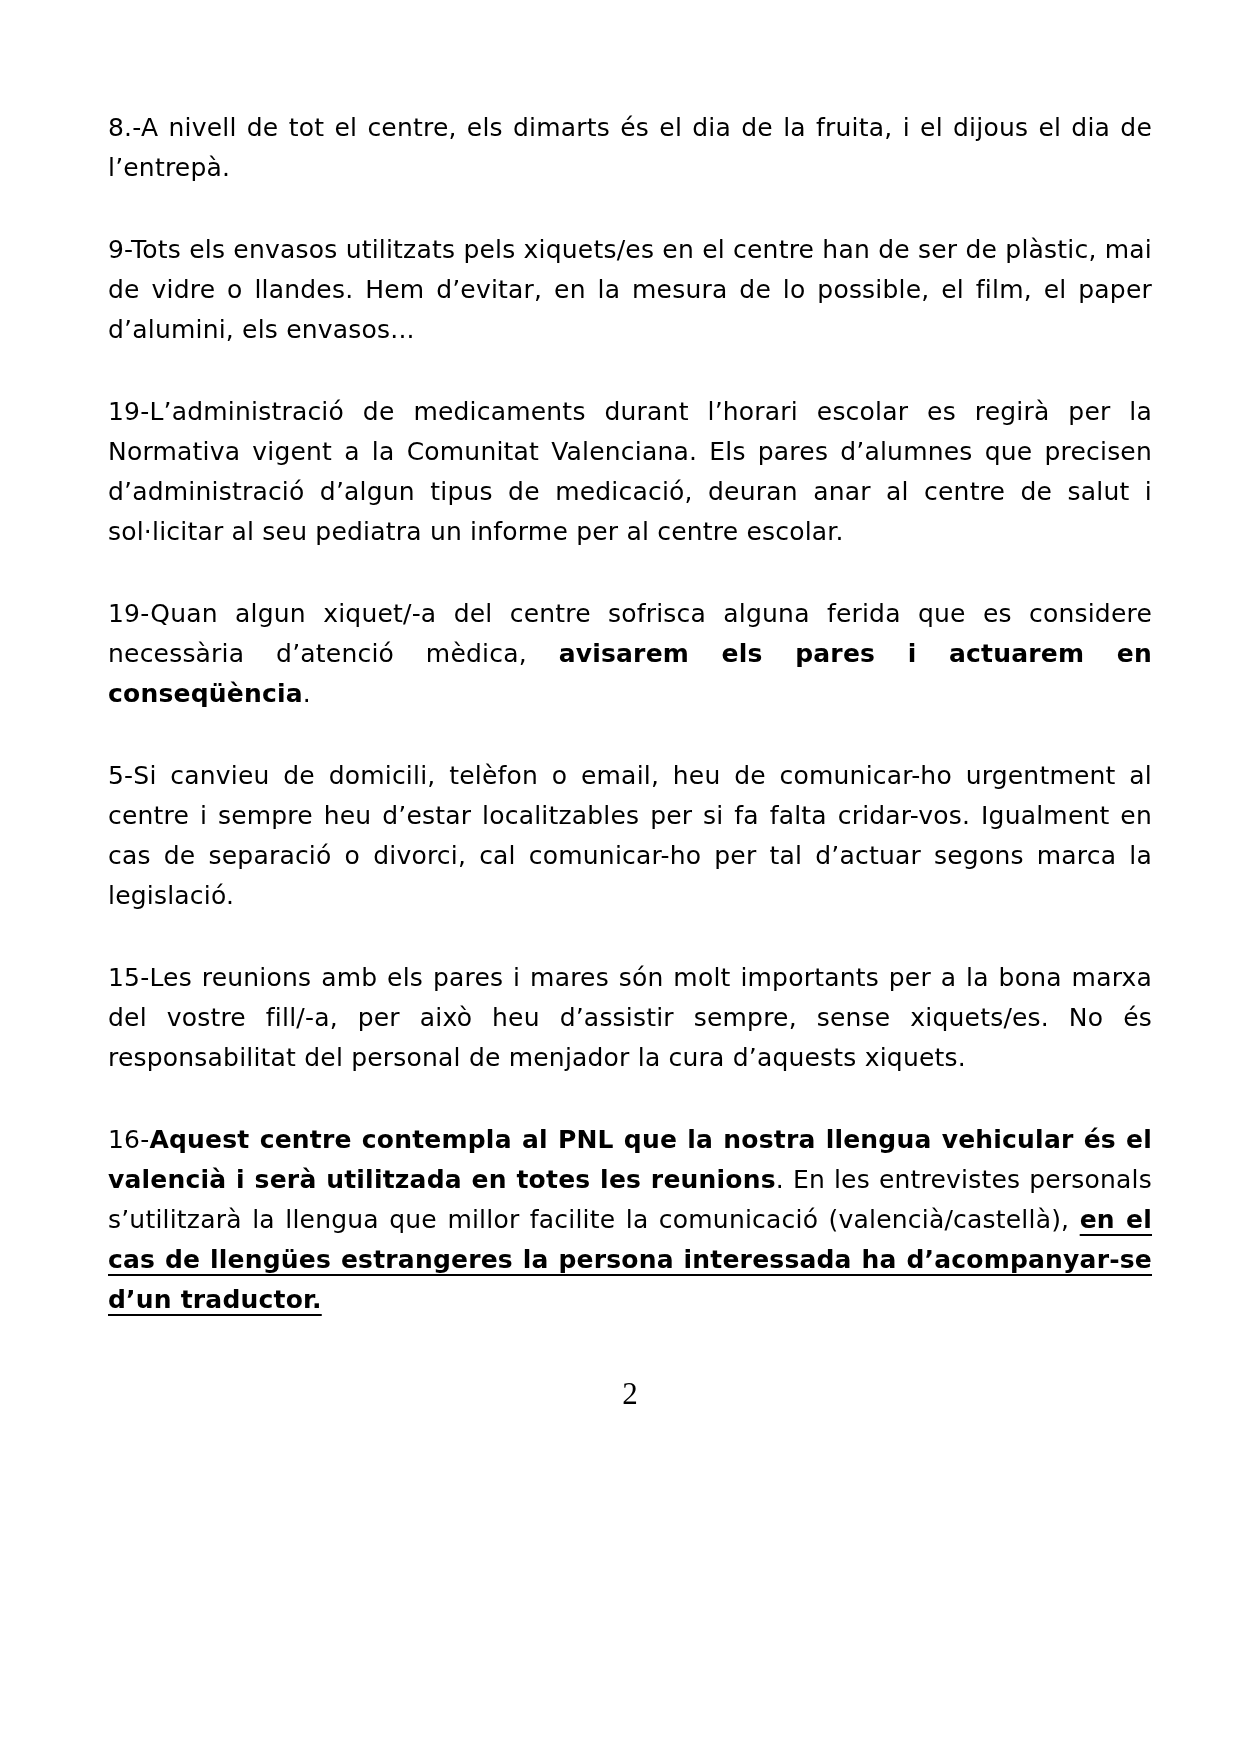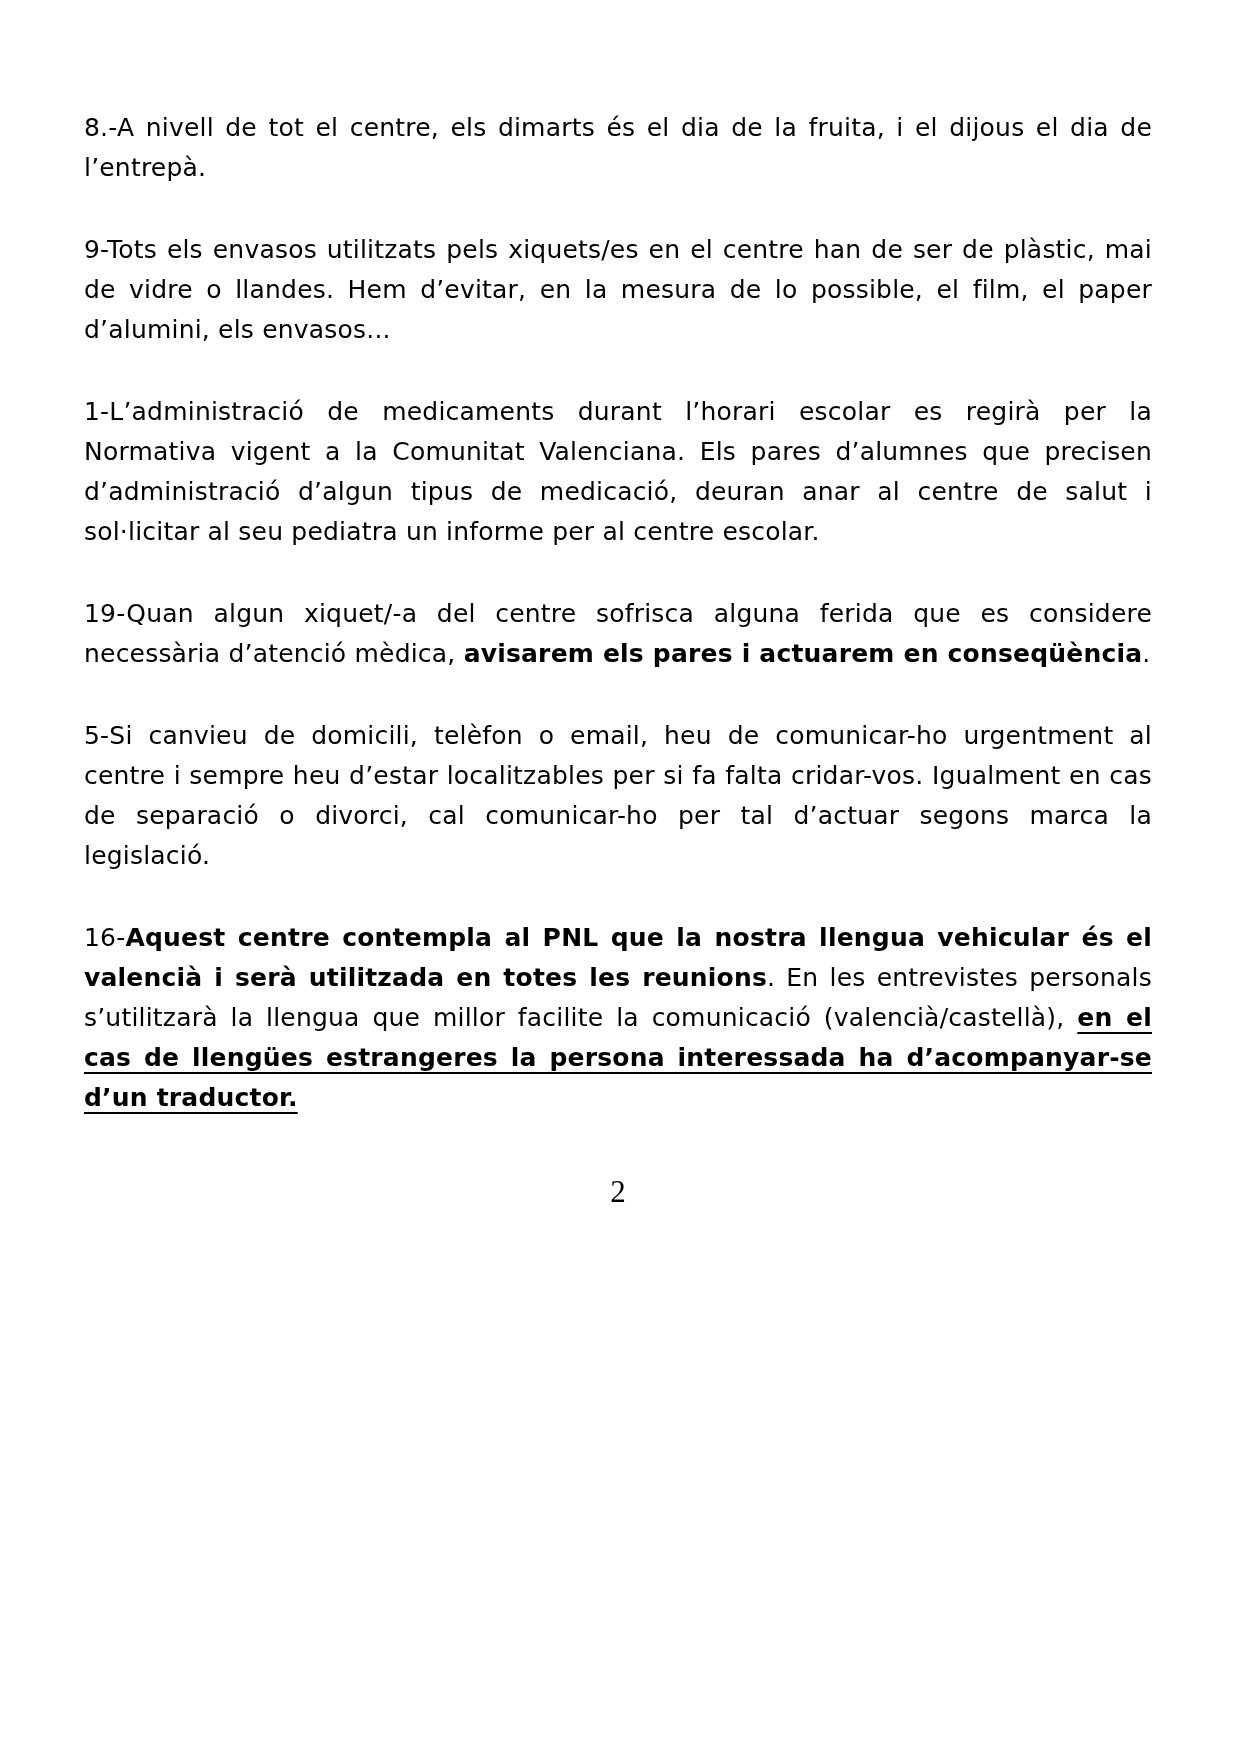--- a/index.html
+++ b/index.html
@@ -7,21 +7,21 @@
     padding: 0;
     background: #ffffff;
   }
   .page {
     position: relative;
     width: 1240px;
     height: 1754px;
     background: #ffffff;
     color: #000000;
     box-sizing: border-box;
-    padding: 108px 88px 0 84px;
+    padding: 108px 88px 0 108px;
     font-family: "DejaVu Sans", sans-serif;
     overflow: hidden;
   }
   .para {
     margin: 0 0 42px 0;
     font-size: 25px;
     line-height: 40px;
     text-align: justify;
     letter-spacing: 0.2px;
   }
@@ -53,31 +53,34 @@
     <span class="seg">8.-A nivell de tot el centre, els dimarts és el dia de la fruita, i el dijous el dia de l’entrepà.</span>
   </p>
 
   <p class="para">
     <span class="seg">9-Tots els envasos utilitzats pels xiquets/es en el centre han de ser de plàstic, mai de vidre o llandes. Hem d’evitar, en la mesura de lo possible, el film, el paper d’alumini, els envasos...</span>
   </p>
 
 
 
   <p class="para">
-    <span class="seg">1-L’administració de medicaments durant l’horari escolar es regirà per la Normativa vigent a la Comunitat Valenciana. Els pares d’alumnes que precisen d’administració d’algun tipus de medicació, deuran anar al centre de salut i sol·licitar al seu pediatra un informe per al centre escolar.</span>
+    <span class="seg">19-L’administració de medicaments durant l’horari escolar es regirà per la Normativa vigent a la Comunitat Valenciana. Els pares d’alumnes que precisen d’administració d’algun tipus de medicació, deuran anar al centre de salut i sol·licitar al seu pediatra un informe per al centre escolar.</span>
   </p>
 
   <p class="para">
     <span class="seg">19-Quan algun xiquet/-a del centre sofrisca alguna ferida que es considere necessària d’atenció mèdica, </span><span class="seg b">avisarem els pares i actuarem en conseqüència</span><span class="seg">.</span>
   </p>
 
   <p class="para">
     <span class="seg">5-Si canvieu de domicili, telèfon o email, heu de comunicar-ho urgentment al centre i sempre heu d’estar localitzables per si fa falta cridar-vos. Igualment en cas de separació o divorci, cal comunicar-ho per tal d’actuar segons marca la legislació.</span>
   </p>
 
+  <p class="para">
+    <span class="seg">15-Les reunions amb els pares i mares són molt importants per a la bona marxa del vostre fill/-a, per això heu d’assistir sempre, sense xiquets/es. No és responsabilitat del personal de menjador la cura d’aquests xiquets.</span>
+  </p>
 
   <p class="para">
     <span class="seg">16-</span><span class="seg b">Aquest centre contempla al PNL que la nostra llengua vehicular és el valencià i serà utilitzada en totes les reunions</span><span class="seg">. En les entrevistes personals s’utilitzarà la llengua que millor facilite la comunicació (valencià/castellà), </span><span class="seg bu">en el cas de llengües estrangeres la persona interessada ha d’acompanyar-se d’un traductor.</span>
   </p>
 
   <div class="page-number">2</div>
 
 </div>
 
 </body></html>

